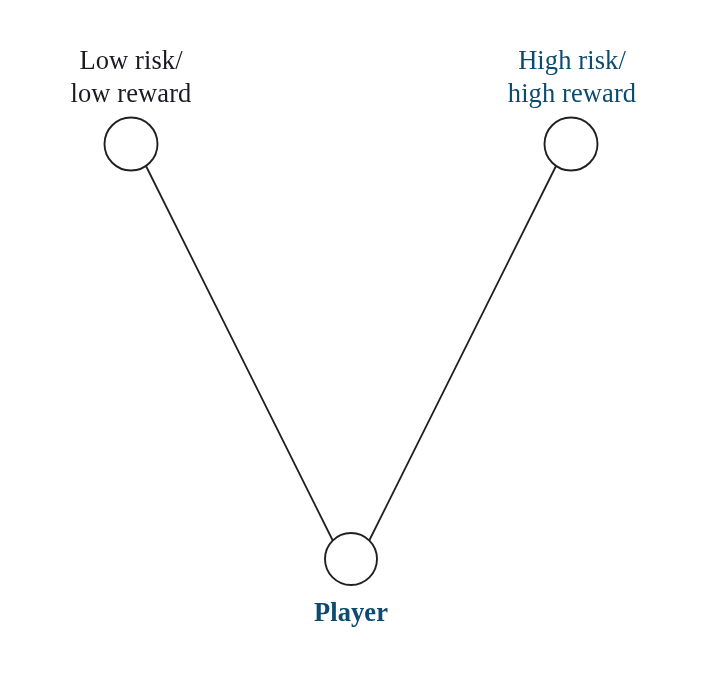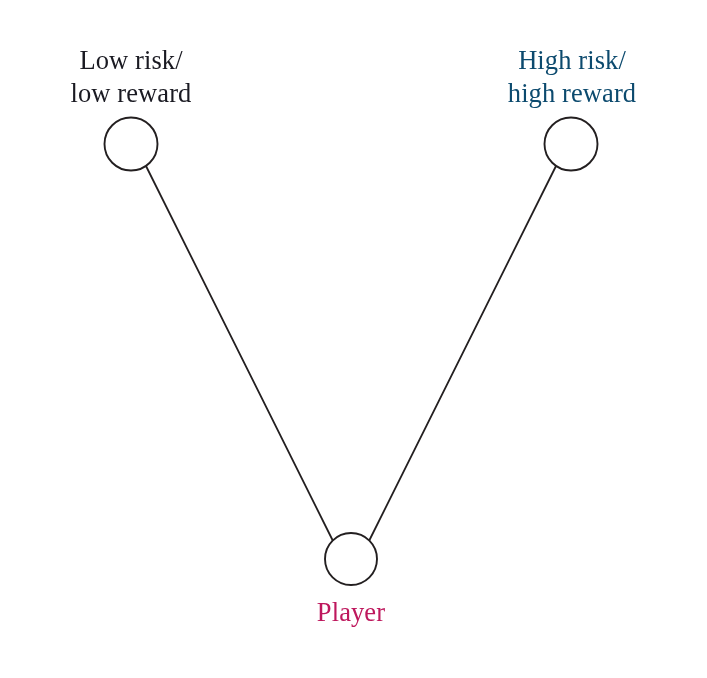--- a/index.html
+++ b/index.html
@@ -66,15 +66,15 @@
     <circle cx="571" cy="144" r="26.5" fill="#ffffff" stroke="#231f20" stroke-width="1.9"></circle>
     <circle cx="351" cy="559" r="26" fill="#ffffff" stroke="#231f20" stroke-width="1.9"></circle>
   </svg>
 
   <div class="node-label" id="label-low-risk" style="color: rgb(26, 26, 34);">Low risk/
 low reward</div>
 
   <div class="node-label" id="label-high-risk" style="color: #0c4a6e;">High risk/
 high reward</div>
 
-  <div class="node-label" id="label-player" style="color: #be185d;">Player</div>
+  <div class="node-label" id="label-player" style="color: #0c4a6e; font-weight: bold;">Player</div>
 
 </div>
 
 </body></html>

